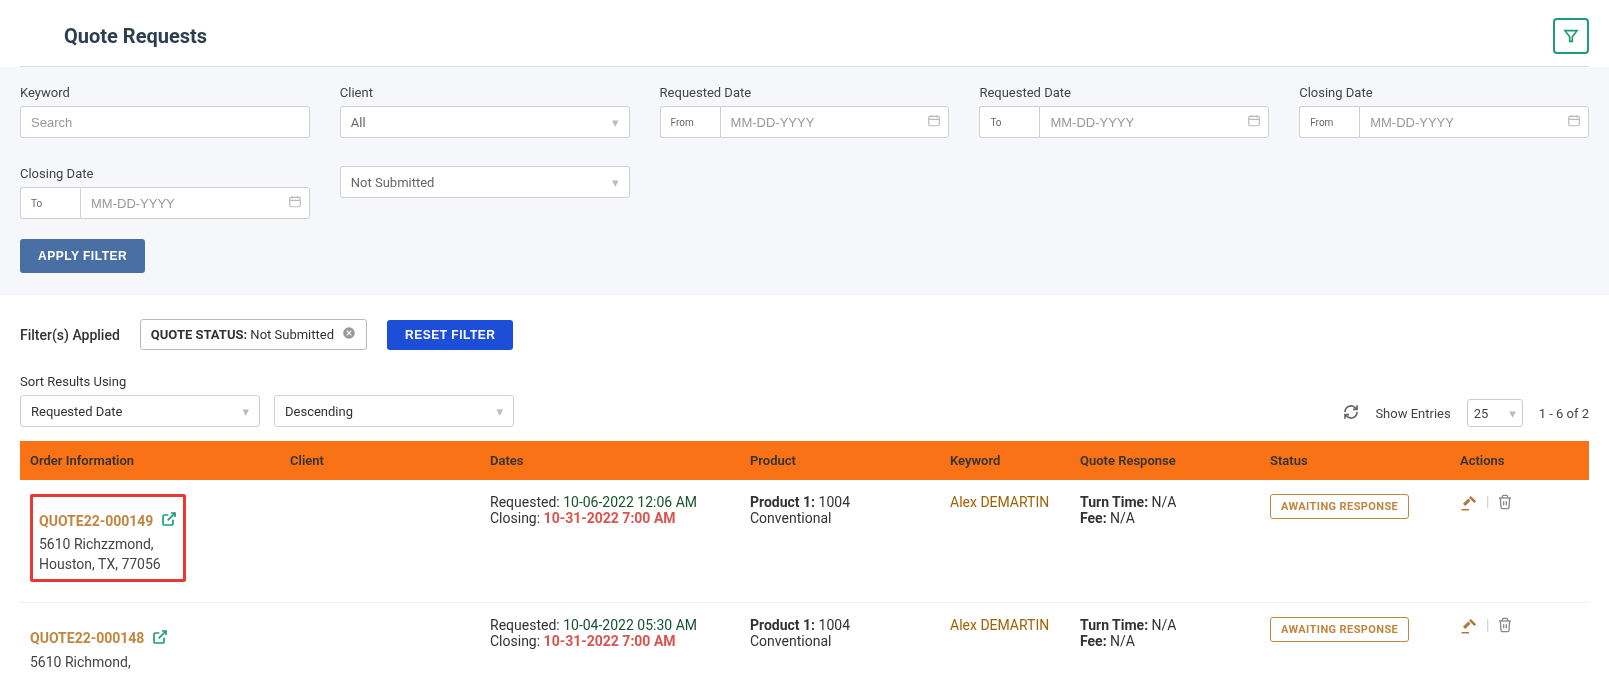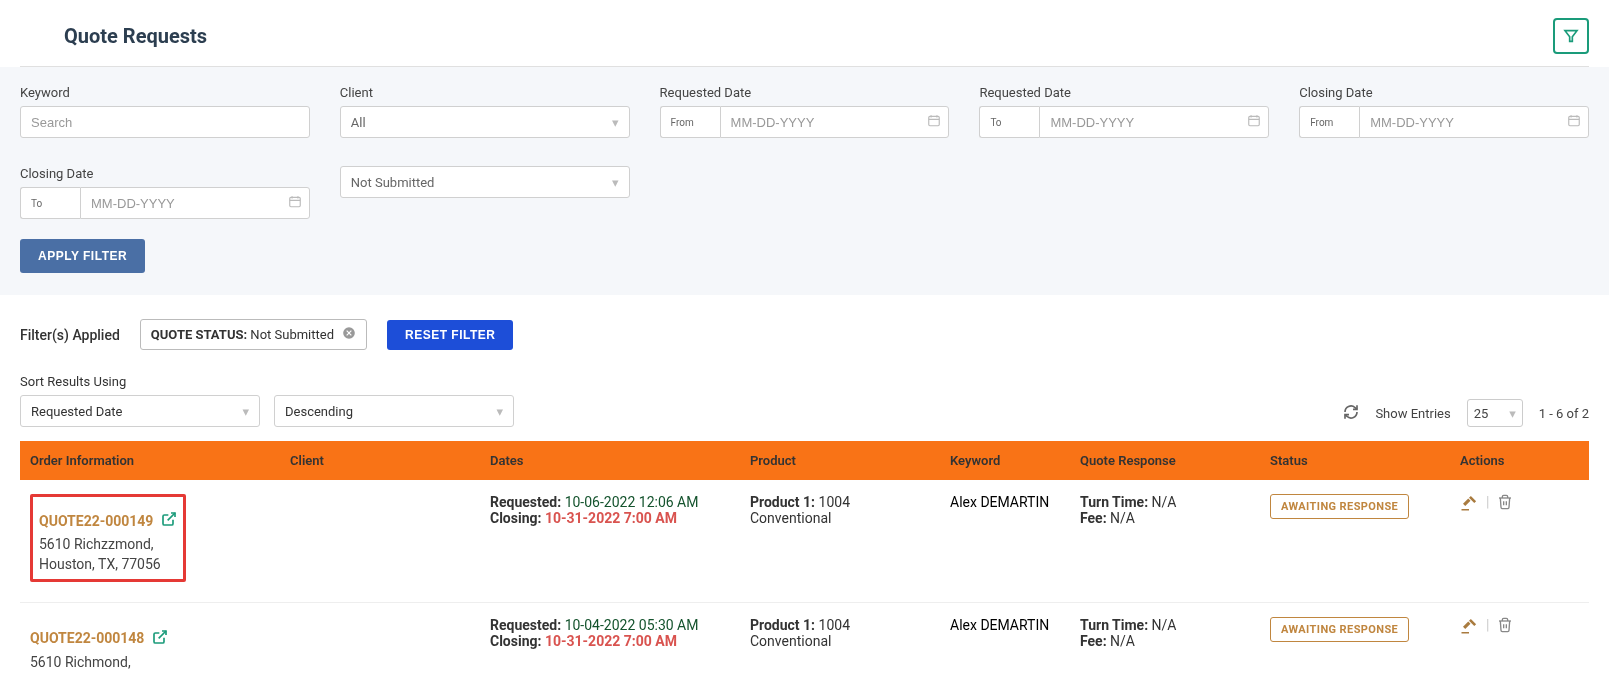--- a/index.html
+++ b/index.html
@@ -38,25 +38,25 @@
 .entries-select { width: 56px; height: 28px; border: 1px solid #ccc; border-radius: 3px; display: flex; align-items: center; justify-content: space-between; padding: 0 6px; font-size: 13px; cursor: pointer; }
 .range-text { color: #444; }
 .table { width: 100%; }
 .thead-row { display: grid; grid-template-columns: 260px 200px 260px 200px 130px 190px 190px 110px; background: #f97316; padding: 12px 0; font-size: 13px; font-weight: 600; color: #333; }
 .th { padding: 0 10px; }
 .tbody-row { display: grid; grid-template-columns: 260px 200px 260px 200px 130px 190px 190px 110px; padding: 14px 0 20px; border-bottom: 1px solid #eee; font-size: 14px; }
 .td { padding: 0 10px; }
 .order-link { color: #c0863f; font-weight: 700; font-size: 14px; display: inline-flex; align-items: center; gap: 8px; cursor: pointer; margin-bottom: 4px; margin-top: 12px; }
 .ext-icon { color: #1a9b7a; }
 .addr { color: #444; line-height: 1.45; }
-.dates-td .lbl { font-weight: 700; color: #333; }
+.dates-td .lbl { font-weight: 400; color: #333; }
 .dates-td .req-val { color: #14532d; text-align: center; }
 .dates-td .close-val { color: #d9534f; font-weight: 700; }
 .product-td .lbl { font-weight: 700; }
-.vendor-td { color: #000000; }
+.vendor-td { color: #a16207; }
 .resp-td .lbl { font-weight: 700; }
 .status-badge { display: inline-block; border: 1px solid #c0863f; color: #c0863f; font-size: 11px; font-weight: 700; letter-spacing: 0.4px; padding: 5px 10px; border-radius: 3px; }
 .actions-td { display: flex; align-items: flex-start; gap: 8px; }
 .action-icon { color: #a97b3f; cursor: pointer; }
 .action-sep { color: #ccc; }
 .trash-icon { color: #888; cursor: pointer; }
 .highlight-box { border: 3px solid #e53935; border-radius: 2px; padding: 2px 6px 4px; display: inline-block; }
 .select-caret { color: #bbb; }
 </style>
 </head>

